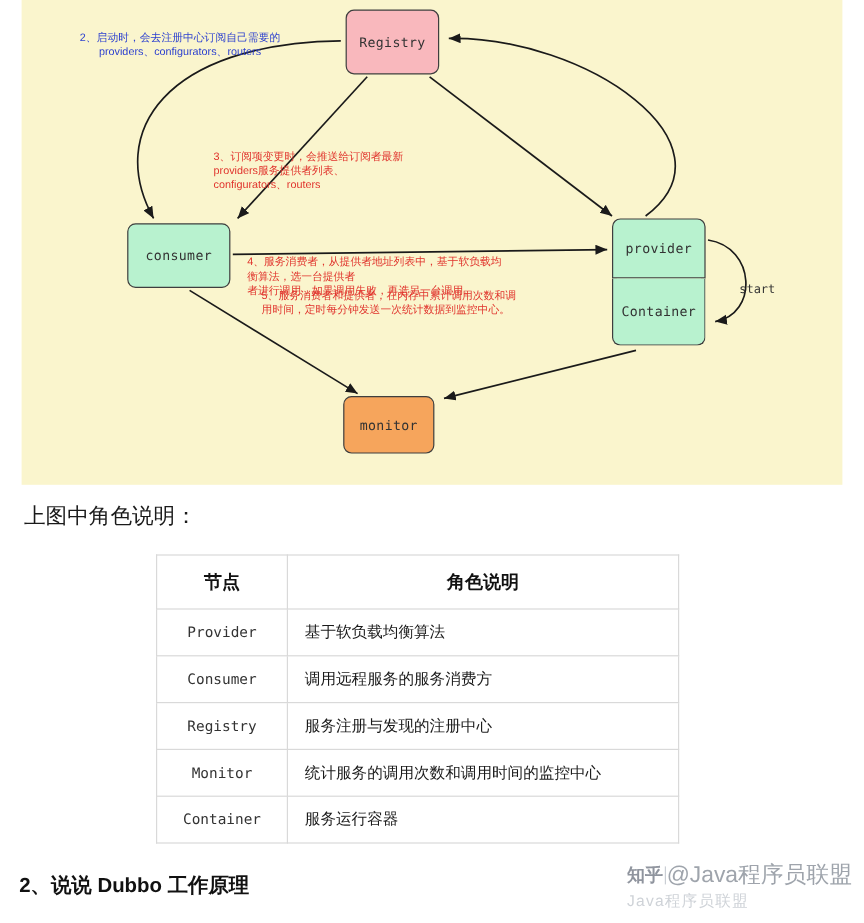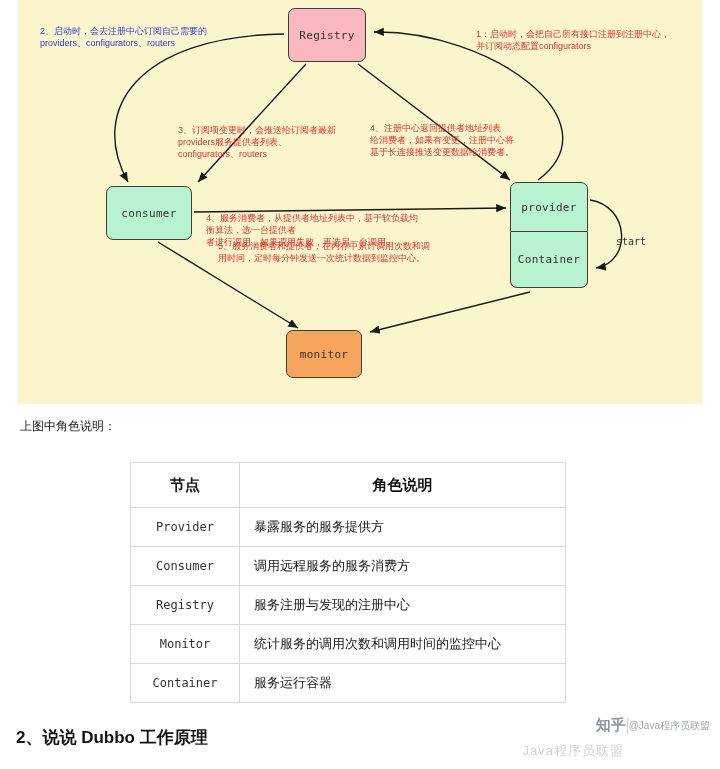--- a/index.html
+++ b/index.html
@@ -76,39 +76,39 @@
     position: absolute;
     color: #e0332c;
     font-size: 9px;
     line-height: 12px;
     font-family: "Liberation Sans", sans-serif;
     white-space: pre-line;
   }
   .anno.blue { color: #2b3fcf; }
 
   .anno-1 { left: 458px; top: 28px; width: 200px; }
-  .anno-2 { left: 22px; top: 25px; width: 220px; }
+  .anno-2 { left: 22px; top: 25px; width: 220px; text-align: center; }
   .anno-3 { left: 160px; top: 124px; width: 160px; }
   .anno-4reg { left: 352px; top: 122px; width: 180px; }
   .anno-4cons { left: 188px; top: 180px; width: 215px; margin-top: 32px; }
   .anno-5 { left: 200px; top: 240px; width: 250px; }
   .label-start {
     position: absolute;
     left: 598px; top: 236px;
     font-family: "DejaVu Sans Mono", monospace;
     font-size: 10px;
     color: #333;
   }
 
   
   .caption {
     position: absolute;
     left: 20px;
     top: 418px;
-    font-size: 12px;
+    font-size: 18px;
     color: #1a1a1a;
     font-family: Liberation Sans, sans-serif;
   }
 
   
   .role-table {
     position: absolute;
     left: 130px;
     top: 462px;
     width: 436px;
@@ -167,21 +167,21 @@
     font-weight: bold;
     color: #8a8f99;
     font-family: "Liberation Sans", sans-serif;
   }
   .wm-divider {
     width: 1px;
     height: 15px;
     background: #c8ccd2;
   }
   .wm-text {
-    font-size: 10px;
+    font-size: 19px;
     color: #9aa0a8;
   }
   .wm-ghost {
     position: absolute;
     right: 96px;
     top: 722px;
     font-size: 13px;
     color: #cfd3d8;
     letter-spacing: 1px;
     margin-top: 20px;
@@ -229,49 +229,44 @@
   </div>
   <div class="node node-container">
     <span>Container</span>
   </div>
   <div class="node node-monitor">
     <span>monitor</span>
   </div>
 
   <div class="label-start">start</div>
 
-  <div class="anno anno-1">1：启动时，会把自己所有接口注册到注册中心，
-并订阅动态配置configurators</div>
   <div class="anno blue anno-2">2、启动时，会去注册中心订阅自己需要的
 providers、configurators、routers</div>
   <div class="anno anno-3">3、订阅项变更时，会推送给订阅者最新
 providers服务提供者列表、
 configurators、routers</div>
-  <div class="anno anno-4reg">4、注册中心返回提供者地址列表
-给消费者，如果有变更，注册中心将
-基于长连接推送变更数据给消费者。</div>
   <div class="anno anno-4cons">4、服务消费者，从提供者地址列表中，基于软负载均衡算法，选一台提供者
 者进行调用，如果调用失败，再选另一台调用。</div>
   <div class="anno anno-5">5、服务消费者和提供者，在内存中累计调用次数和调
 用时间，定时每分钟发送一次统计数据到监控中心。</div>
 </div>
 
 <div class="caption">上图中角色说明：</div>
 
 <table class="role-table">
   <thead>
     <tr>
       <th>节点</th>
       <th>角色说明</th>
     </tr>
   </thead>
   <tbody>
     <tr>
       <td class="c-node">Provider</td>
-      <td class="c-desc">暴露服务的服务提供方</td>
+      <td class="c-desc">基于软负载均衡算法</td>
     </tr>
     <tr>
       <td class="c-node">Consumer</td>
       <td class="c-desc">调用远程服务的服务消费方</td>
     </tr>
     <tr>
       <td class="c-node">Registry</td>
       <td class="c-desc">服务注册与发现的注册中心</td>
     </tr>
     <tr>

